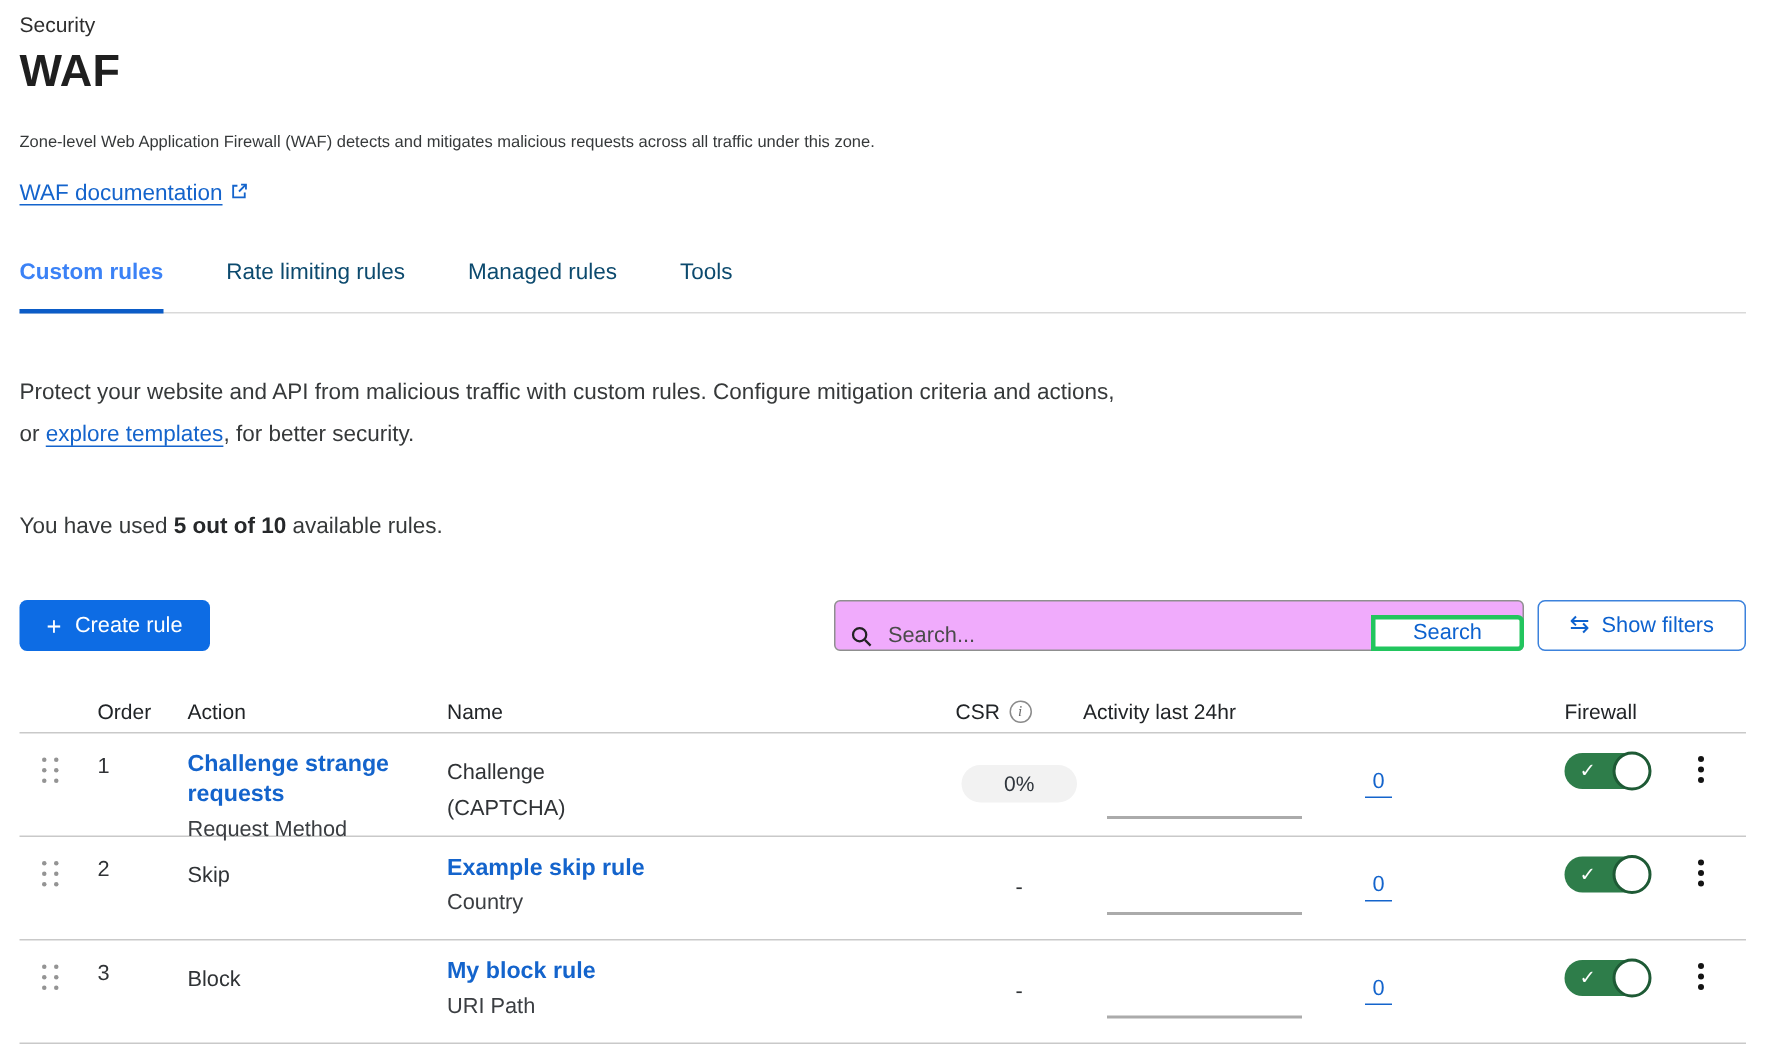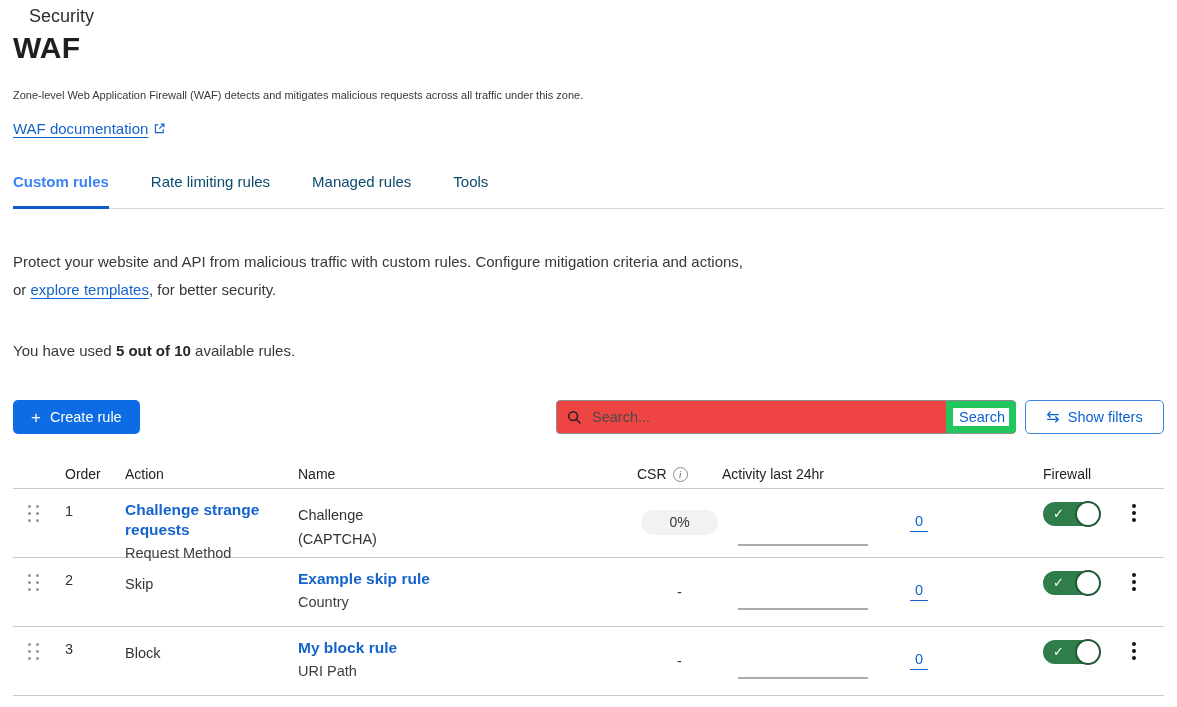--- a/index.html
+++ b/index.html
@@ -4,21 +4,21 @@
 <style>
   html,body{margin:0;padding:0;}
   body{
     width:1177px;height:707px;overflow:hidden;background:#fff;
     font-family:"Liberation Sans",sans-serif;color:#36393a;
     -webkit-font-smoothing:antialiased;
   }
   .page{padding:6px 13px 0 13px;}
 
   
-  .breadcrumb{font-size:18px;color:#2e2e2e;line-height:20px;margin-left:16px;}
+  .breadcrumb{font-size:14px;color:#2e2e2e;line-height:20px;}
   .title{font-size:30px;font-weight:700;color:#1f1f1f;line-height:40px;margin-top:2px;letter-spacing:.2px;}
   .desc{font-size:11px;color:#36393a;margin-top:16px;line-height:22px;}
   .doc-link-row{margin-top:13px;font-size:15px;line-height:20px;}
   a.link{color:#1464cc;text-decoration:underline;text-underline-offset:3px;cursor:pointer;}
   .ext-icon{display:inline-block;vertical-align:-1px;margin-left:5px;color:#1464cc;}
 
   
   .tabs{margin-top:31px;border-bottom:1px solid #d9d9d9;display:flex;}
   .tab{font-size:15px;color:#0c4a6e;padding-bottom:14px;margin-right:42px;cursor:pointer;border-bottom:3px solid transparent;margin-bottom:-1px;line-height:21px;}
   .tab.active{font-weight:700;color:#3b82f6;border-bottom-color:#0b5cc7;}
@@ -29,29 +29,29 @@
   .usage b{color:#26282a;}
 
   
   .toolbar{margin-top:39px;display:flex;align-items:center;height:34px;}
   .btn-primary{
     height:34px;padding:0 18px;background:#0d6ce4;border:none;border-radius:5px;
     color:#fff;font-size:14.5px;font-family:inherit;display:flex;align-items:center;cursor:pointer;
   }
   .btn-primary .plus{font-size:17px;font-weight:400;margin-right:9px;line-height:1;}
   .toolbar-right{margin-left:auto;display:flex;gap:9px;}
-  .search-group{width:460px;height:34px;display:flex;align-items:center;border:1px solid #8f8f8f;border-radius:4px;box-sizing:border-box;background:#ef4444;}
+  .search-group{width:460px;height:34px;display:flex;align-items:flex-end;border:1px solid #8f8f8f;border-radius:4px;box-sizing:border-box;background:#f0abfc;}
   .search-field{display:flex;align-items:center;flex:1;padding-left:10px;}
   .search-field svg{flex:none;}
   .search-field input{
     border:none;outline:none;flex:1;font-size:14.5px;font-family:inherit;color:#333;margin-left:8px;background:transparent;
   }
   .search-field input::placeholder{color:#4a4a4a;opacity:1;}
   .btn-attached{
-    width:70px;margin:-1px -1px -1px 0;border:7px solid #22c55e;border-radius:0 4px 4px 0;
+    width:102px;margin:-1px -1px -1px 0;border:3px solid #22c55e;border-radius:0 4px 4px 0;
     background:#fff;color:#0d62cf;font-size:14.5px;font-family:inherit;cursor:pointer;
   }
   .btn-outline{
     height:34px;padding:0 16px;border:1px solid #3c82dc;border-radius:5px;background:#fff;
     color:#0d62cf;font-size:14.5px;font-family:inherit;display:flex;align-items:center;cursor:pointer;box-sizing:border-box;width:139px;justify-content:center;
   }
   .btn-outline .swap{font-size:16px;margin-right:8px;line-height:1;}
 
   
   .grid-cols{display:grid;grid-template-columns:52px 60px 173px 339px 85px 216px 1fr 40px;}

